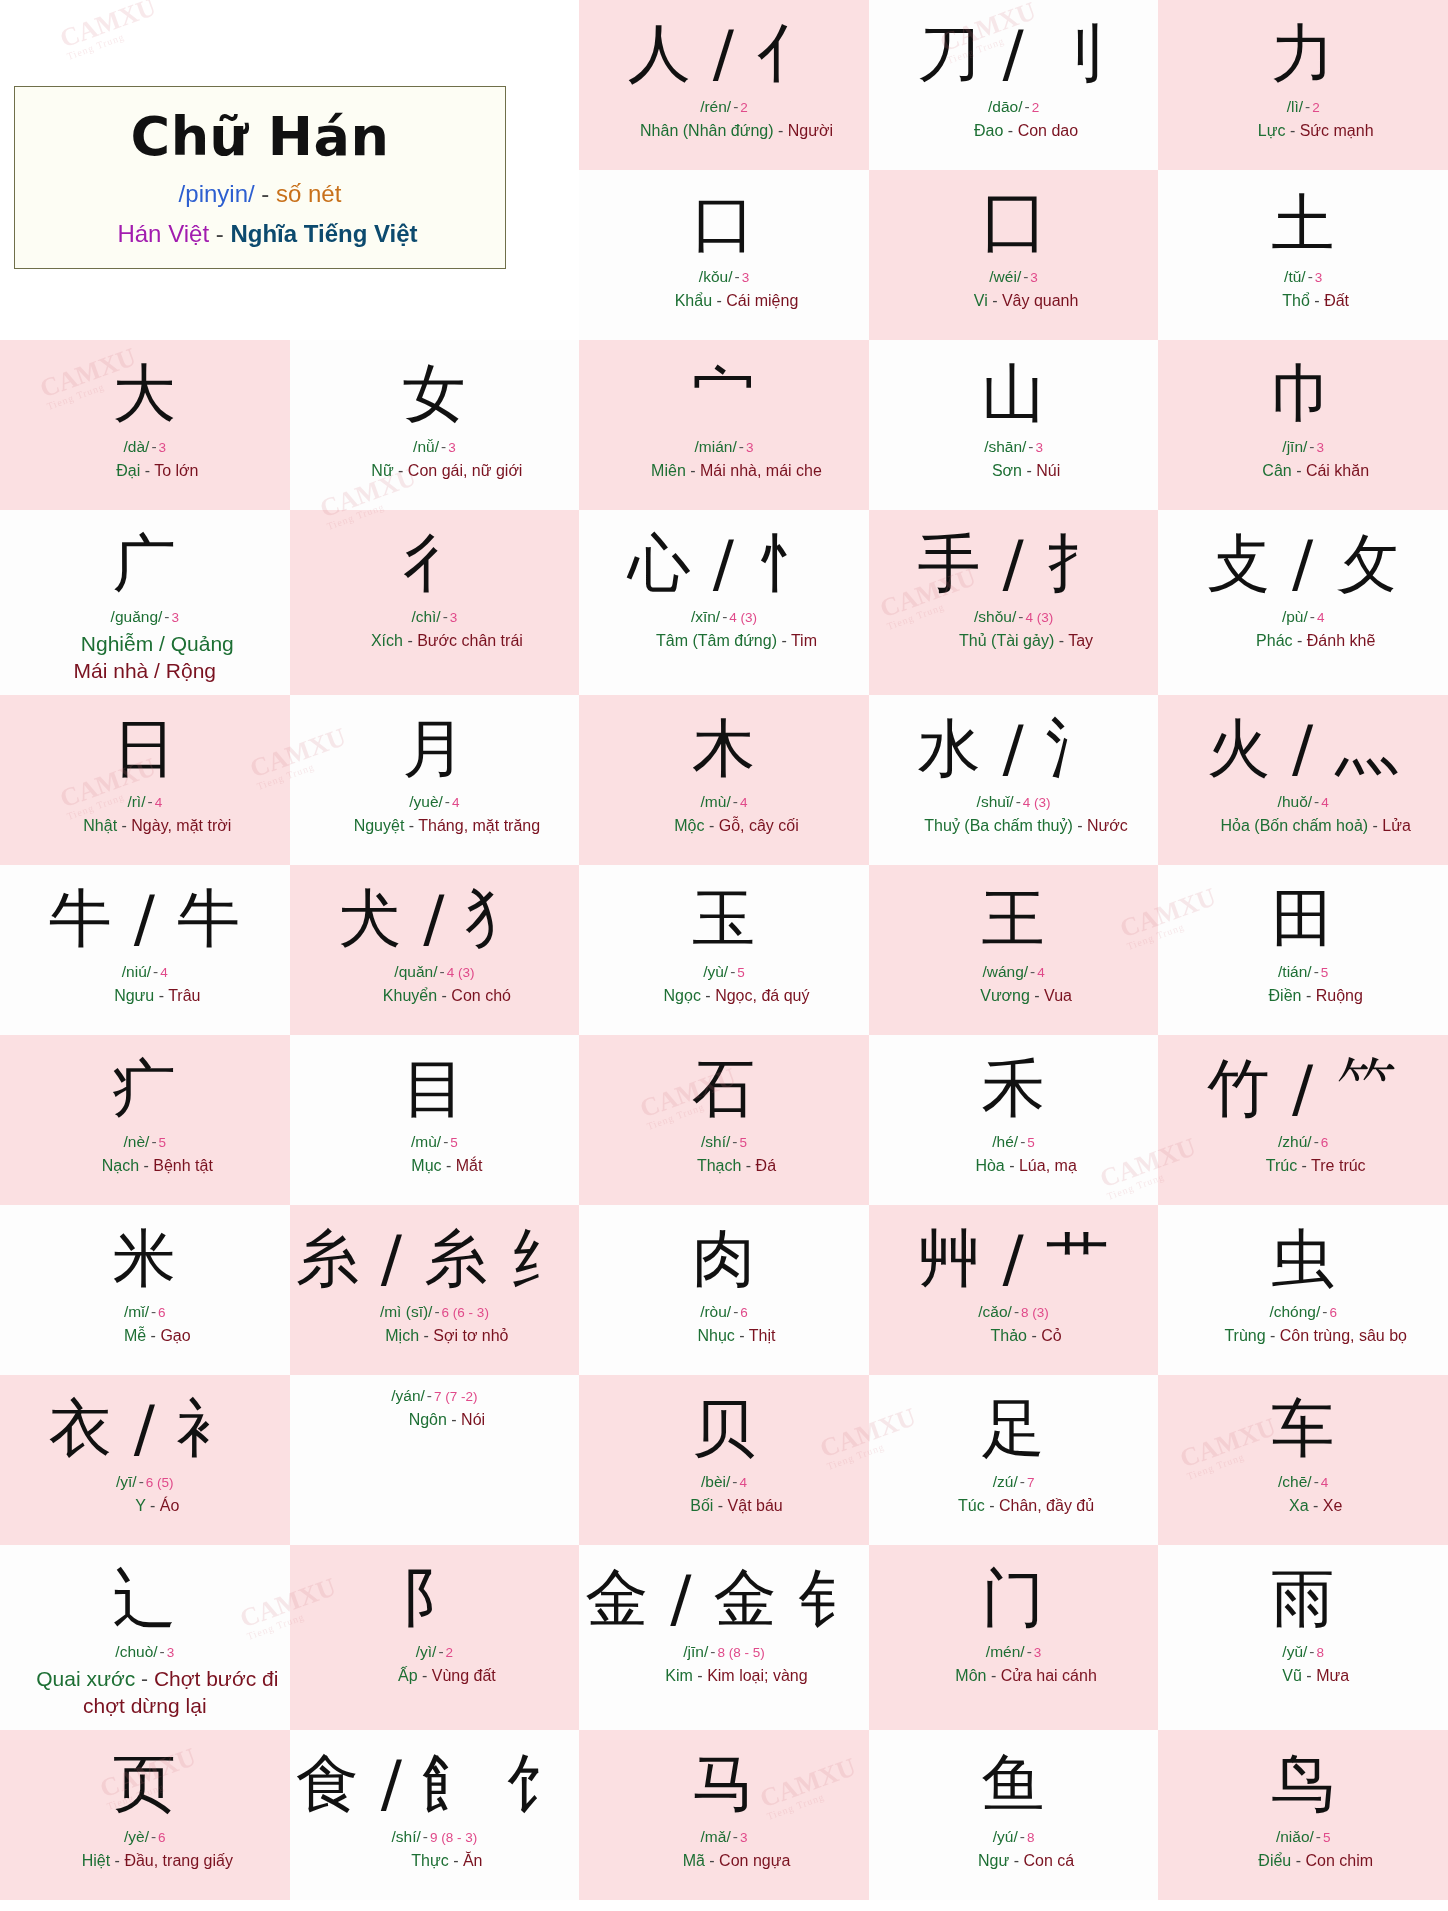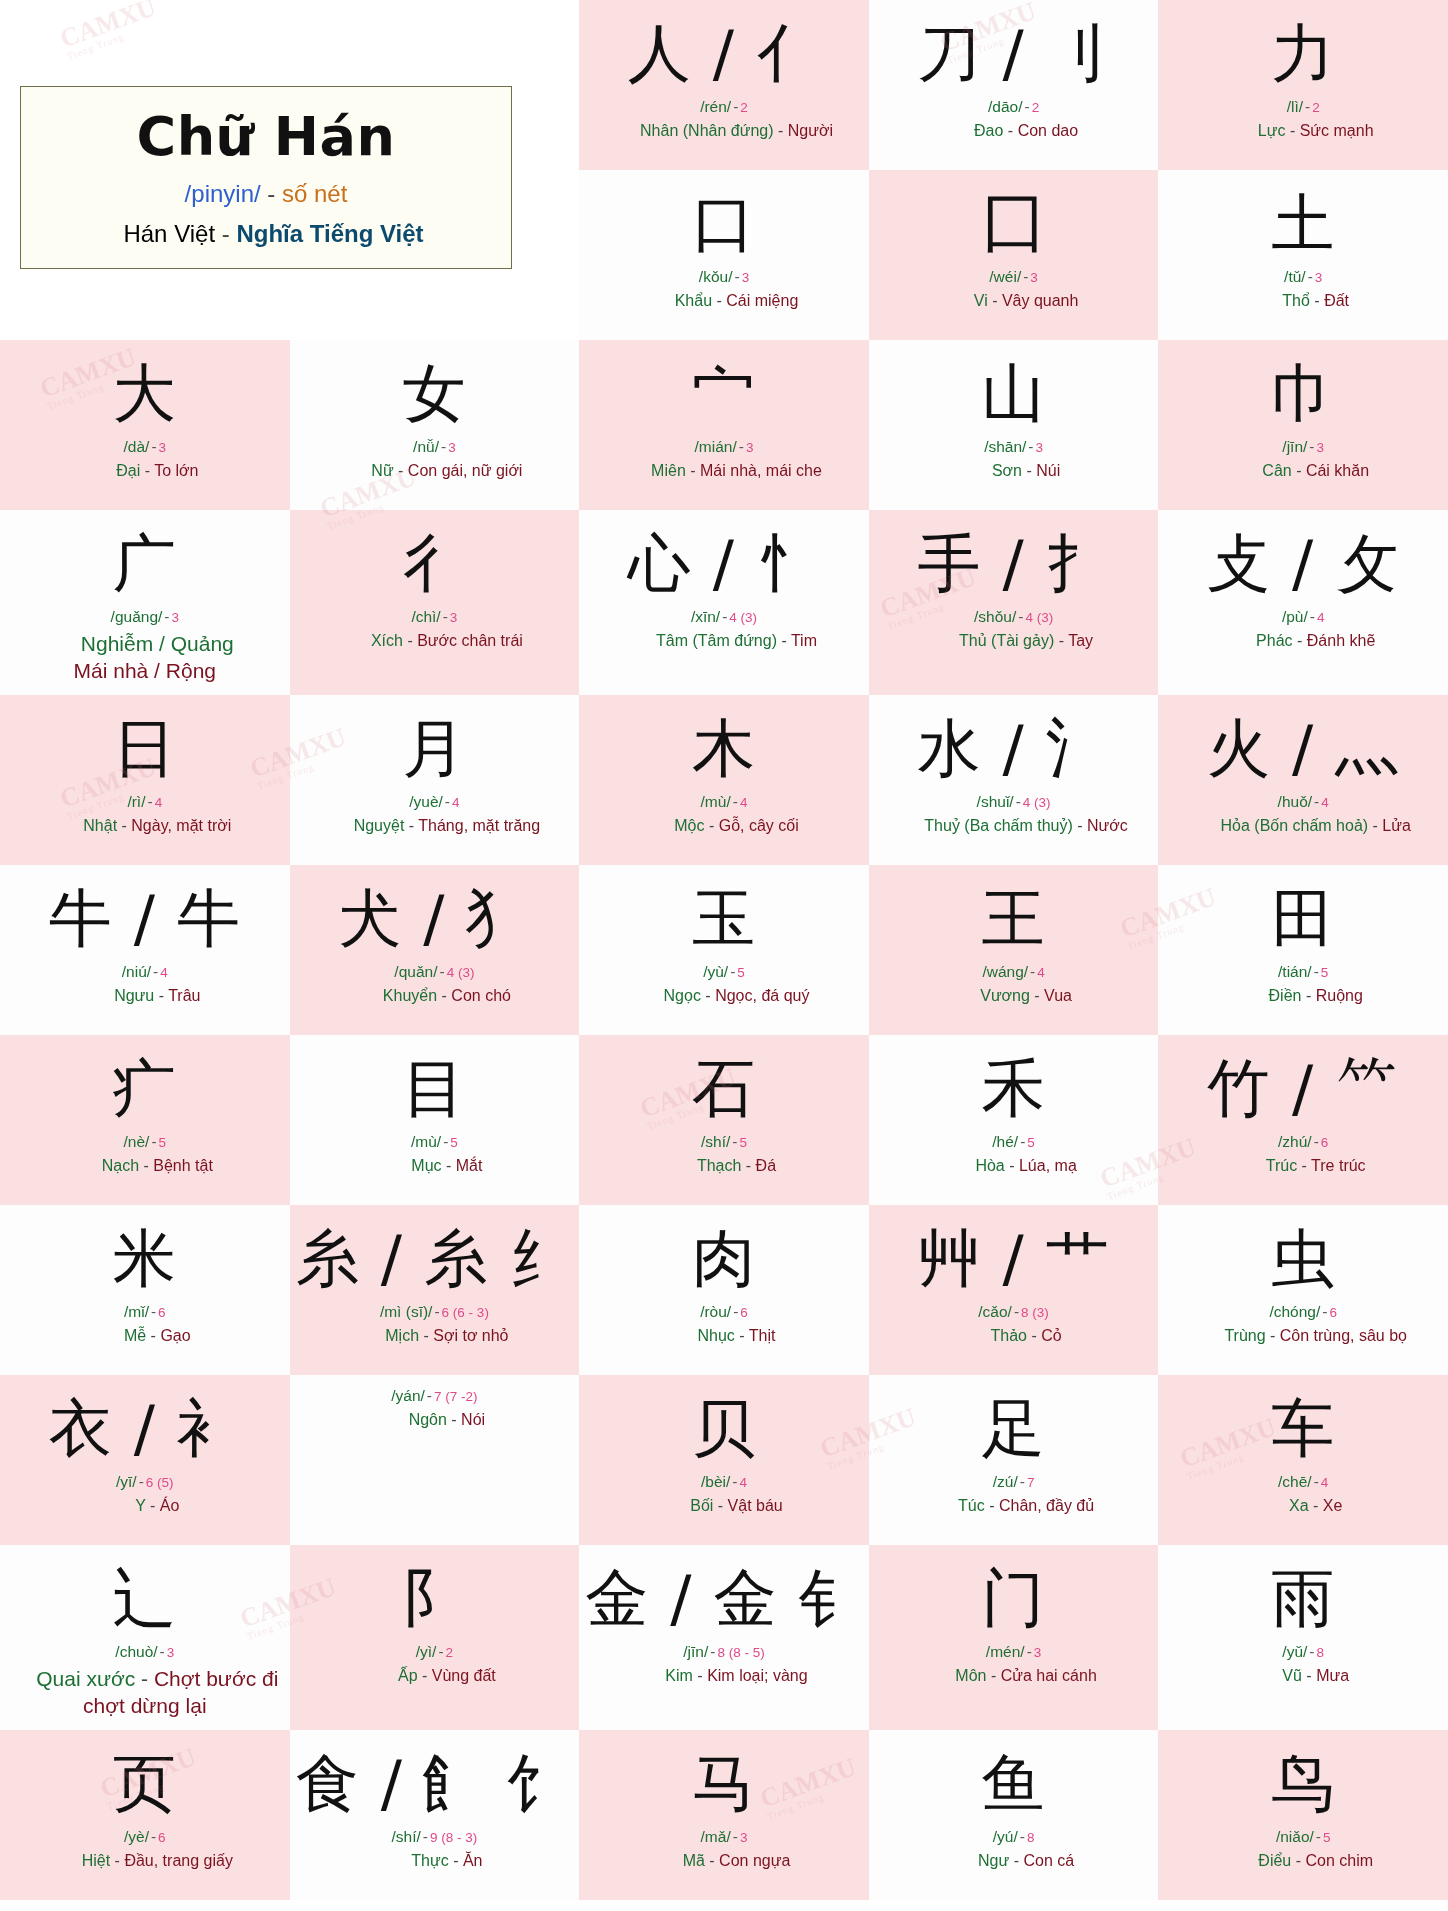--- a/index.html
+++ b/index.html
@@ -72,21 +72,21 @@
   .meaning.two-line { font-size: 21px; }
 
   
   .header-cell {
     grid-column: 1 / span 2;
     grid-row: 1 / span 2;
     background: #ffffff;
     display: flex;
     align-items: flex-start;
     justify-content: center;
-    padding: 6px;
+    padding: 0;
   }
   .legend {
     margin: 14px 0 0 14px;
     width: 492px;
     box-sizing: border-box;
     border: 1px solid #6f6f4a;
     background: #fdfdf4;
     padding: 16px 10px 20px 10px;
     text-align: center;
   }
@@ -101,21 +101,21 @@
   .legend .l2 {
     font-size: 24px;
     margin-bottom: 12px;
   }
   .legend .l2 .py { color: #2d5fd0; }
   .legend .l2 .dash { color: #444; }
   .legend .l2 .cnt { color: #c8701a; }
   .legend .l3 {
     font-size: 24px;
   }
-  .legend .l3 .hv { color: #000000; margin-left: 15px; }
+  .legend .l3 .hv { color: #a21caf; margin-left: 15px; }
   .legend .l3 .dash { color: #444; }
   .legend .l3 .vn { color: #0c4a6e; font-weight: bold; }
 
   .wm {
     position: absolute;
     font-family: "Liberation Serif", serif;
     color: rgba(214, 120, 130, 0.16);
     font-size: 26px;
     font-weight: bold;
     transform: rotate(-20deg);

